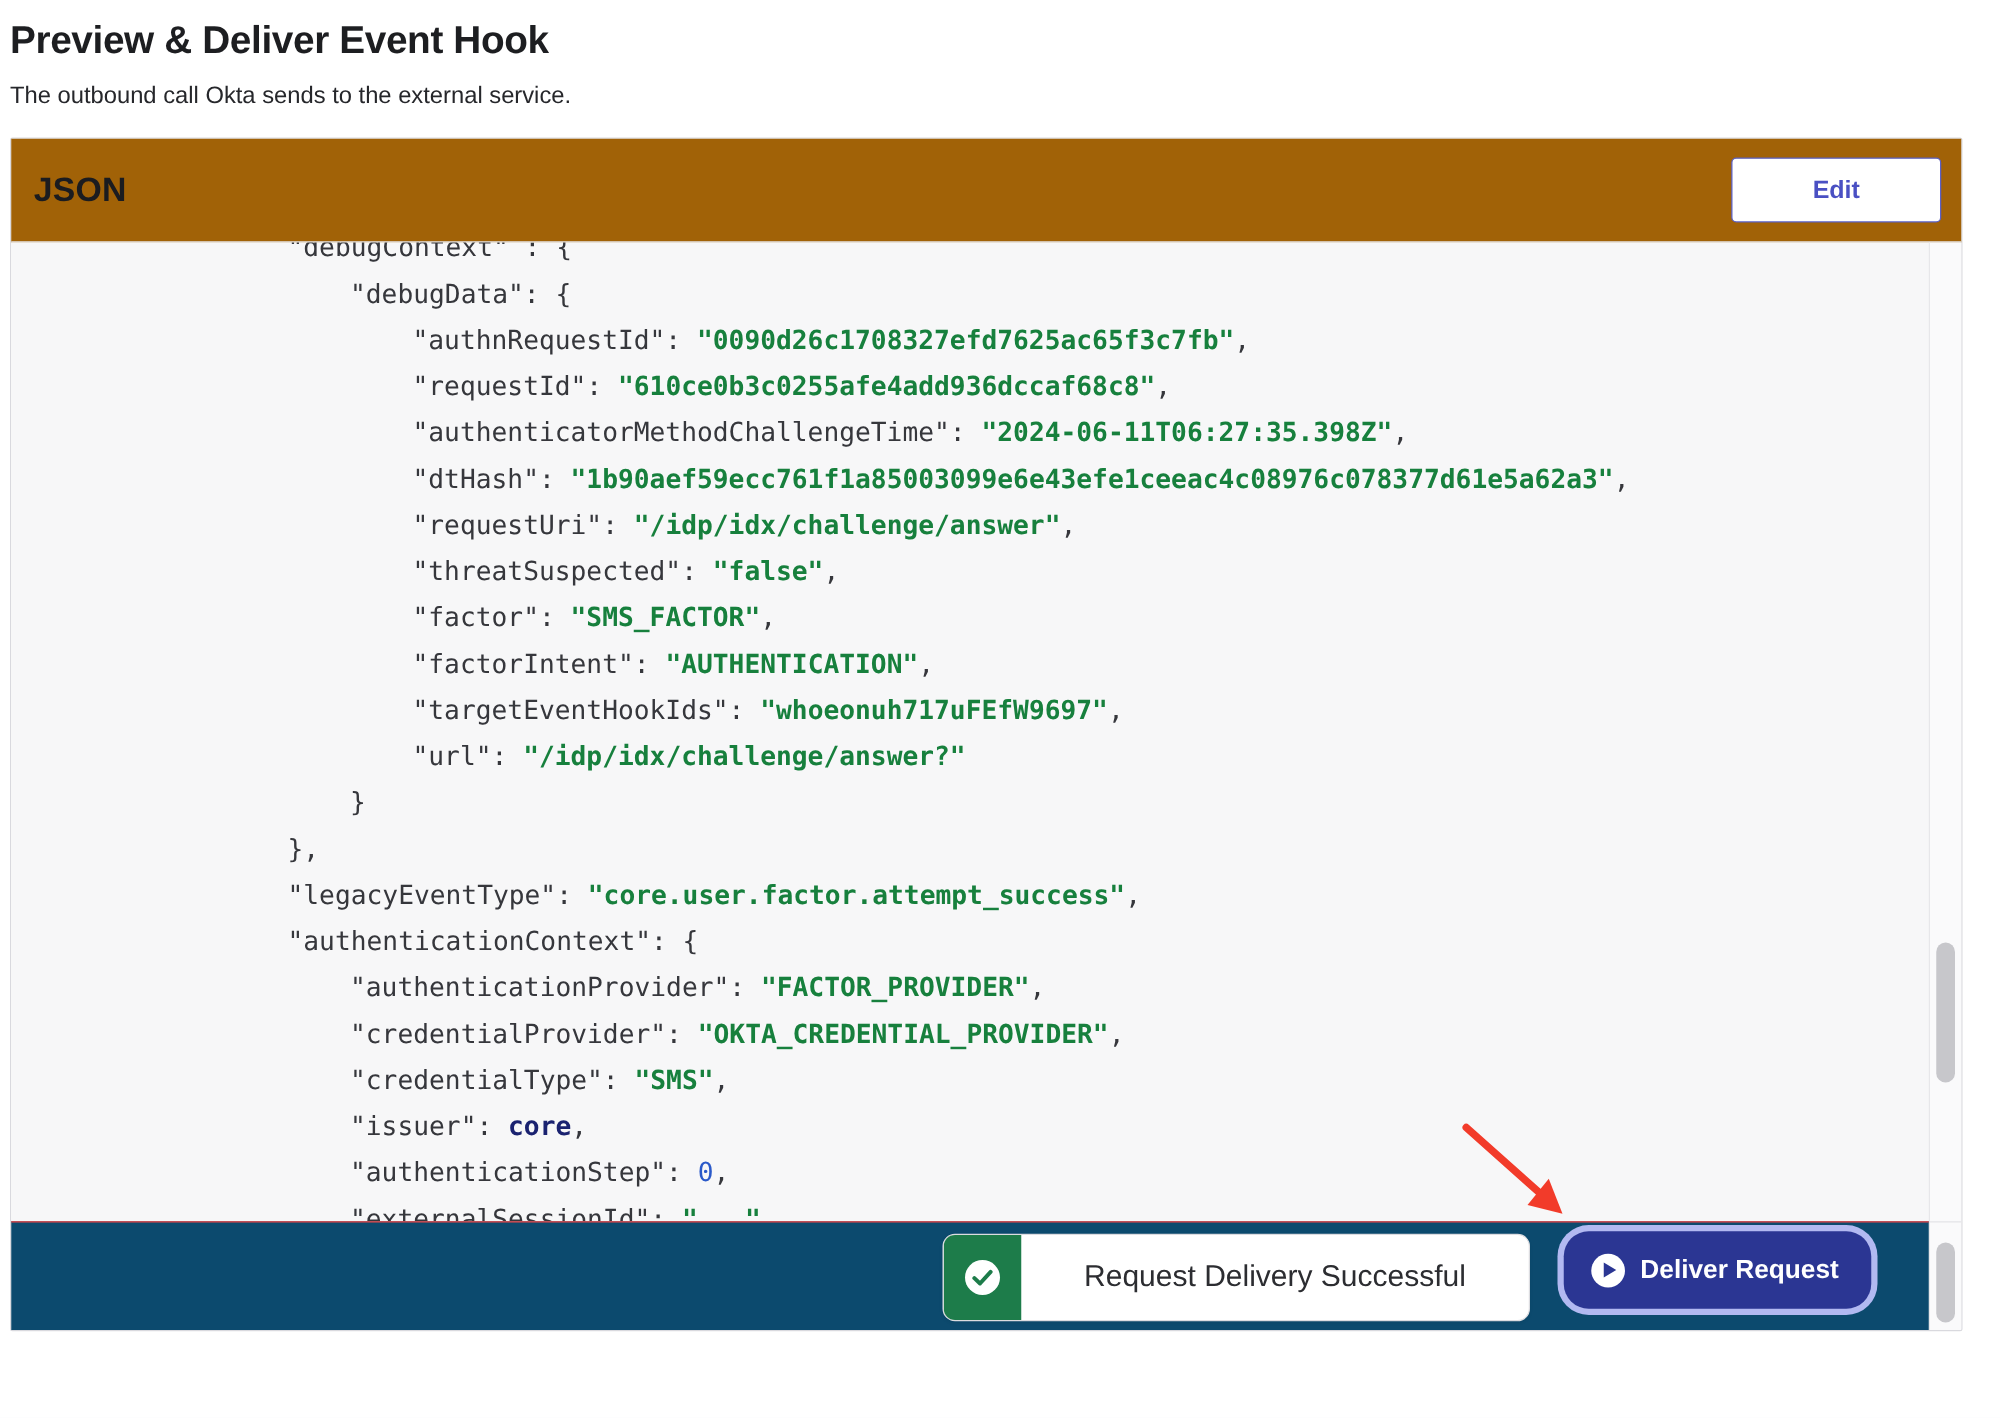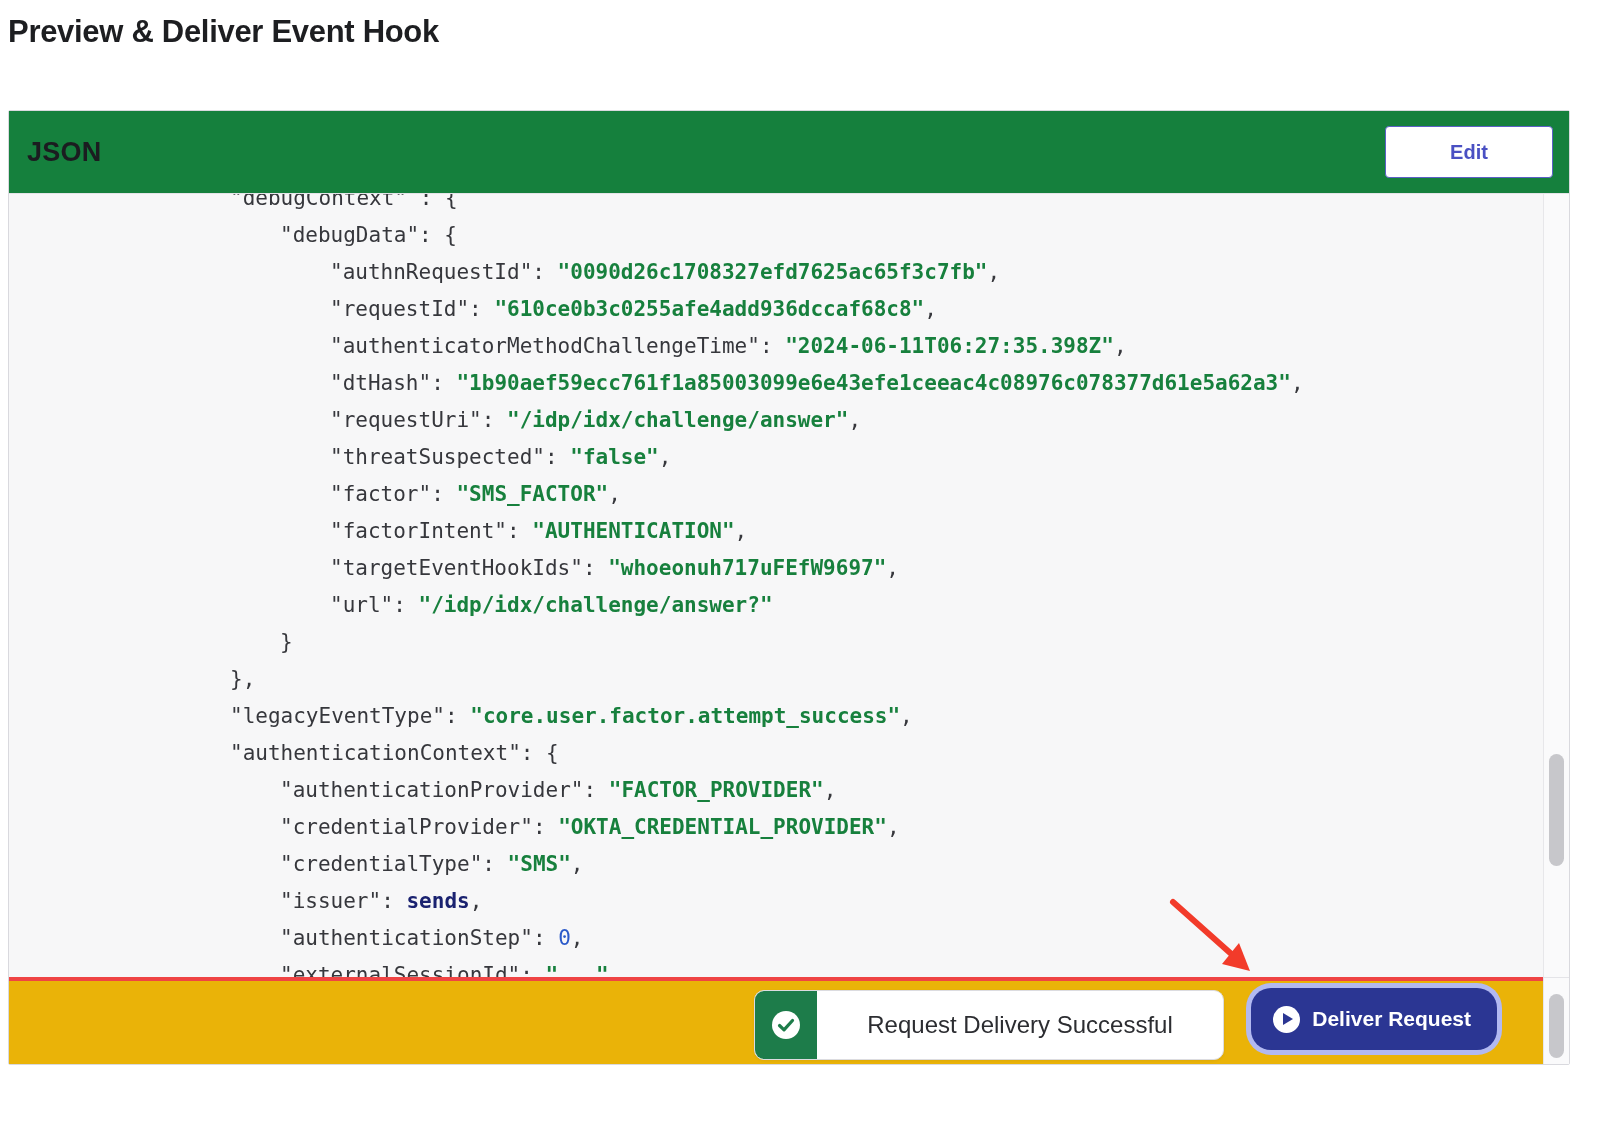--- a/index.html
+++ b/index.html
@@ -5,57 +5,58 @@
   * { margin:0; padding:0; box-sizing:border-box; }
   html,body { width:1600px; height:1134px; background:#ffffff; font-family:"Liberation Sans", sans-serif; overflow:hidden; }
 
   .page { position:relative; width:1332px; height:1134px; }
 
   .page-title { position:absolute; left:8px; top:14px; font-size:31px; font-weight:bold; color:#1d1e21; letter-spacing:-0.3px; }
   .page-subtitle { position:absolute; left:8px; top:66px; font-size:19px; color:#26272b; }
 
   .panel { position:absolute; left:8px; top:110px; width:1562px; height:955px; background:#ffffff; border:1px solid #d9d9de; border-radius:2px; }
 
-  .panel-header { position:absolute; left:0; top:0; right:0; height:83px; background:#15803d; border-bottom:1px solid #e4e4e8; display:flex; align-items:center; padding:0 16px 0 18px; }
+  .panel-header { position:absolute; left:0; top:0; right:0; height:83px; background:#a16207; border-bottom:1px solid #e4e4e8; display:flex; align-items:center; padding:0 16px 0 18px; }
   .panel-title { font-size:27px; font-weight:bold; color:#1b1c20; letter-spacing:0.2px; }
   .edit-btn { margin-left:auto; width:168px; height:52px; background:#ffffff; border:1px solid var(--edit-border); border-radius:4px; color:var(--edit-text); font-size:20px; font-weight:bold; font-family:"Liberation Sans", sans-serif; cursor:pointer; }
 
   .code-area { position:absolute; left:0; top:83px; right:26px; height:785px; background:#f7f7f8; overflow:hidden; }
   .code { margin-top:-14px; font-family:"DejaVu Sans Mono", monospace; font-size:21px; }
   .code-line { height:37px; line-height:37px; white-space:pre; }
   .tok-k { color:var(--key-color); }
   .tok-p { color:var(--key-color); }
   .tok-s { color:var(--value-green); font-weight:bold; }
   .tok-n { color:var(--null-navy); font-weight:bold; }
   .tok-d { color:var(--number-blue); }
 
   .gutter { position:absolute; right:0; top:83px; bottom:0; width:26px; background:#fafafb; border-left:1px solid #e7e7ea; }
   .thumb { position:absolute; left:5px; width:15px; background:#c7c7cb; border-radius:8px; }
   .thumb-upper { top:560px; height:112px; }
   .thumb-lower { top:800px; height:64px; }
 
-  .panel-footer { position:absolute; left:0; right:26px; bottom:0; height:87px; background:#eab308; border-top:4px solid #ef4444; }
+  .panel-footer { position:absolute; left:0; right:26px; bottom:0; height:87px; background:#0c4a6e; border-top:1px solid #ef4444; }
   .footer-border-ext { position:absolute; left:0; right:0; bottom:86px; height:1px; background:#e4e4e8; } 
 
   .toast { position:absolute; left:745px; top:9px; height:70px; width:470px; background:#ffffff; border:1px solid #dcdce0; border-radius:10px; box-shadow:0 1px 3px rgba(0,0,0,0.06); display:flex; align-items:stretch; overflow:hidden; }
   .toast-cap { width:62px; background:var(--success-green); display:flex; align-items:center; justify-content:center; flex:0 0 62px; }
   .toast-text { flex:1; display:flex; align-items:center; justify-content:center; font-size:24px; color:#2c2d31; padding:0 14px; }
 
   .deliver-btn { position:absolute; right:46px; top:7px; height:62px; background:var(--deliver-bg); border:none; border-radius:20px; box-shadow:0 0 0 5px var(--focus-ring); color:#ffffff; font-size:21px; font-weight:bold; font-family:"Liberation Sans", sans-serif; display:flex; align-items:center; gap:12px; padding:0 26px 0 22px; cursor:pointer; }
   .play-circle { width:27px; height:27px; border-radius:50%; background:#ffffff; display:flex; align-items:center; justify-content:center; }
   .play-tri { width:0; height:0; border-left:10px solid var(--deliver-bg); border-top:6px solid transparent; border-bottom:6px solid transparent; margin-left:3px; }
 
   .red-arrow { position:absolute; left:1155px; top:888px; pointer-events:none; }
 </style>
 </head>
 <body>
 
 <div class="page">
 
   <h1 class="page-title">Preview &amp; Deliver Event Hook</h1>
+  <p class="page-subtitle">The outbound call Okta sends to the external service.</p>
 
   <section class="panel">
 
     <header class="panel-header">
       <h2 class="panel-title">JSON</h2>
       <button class="edit-btn">Edit</button>
     </header>
 
     <div class="code-area">
       <div class="code" id="code">
@@ -71,21 +72,21 @@
           <div class="code-line" style="padding-left: 321px;"><span class="tok-k">"factorIntent"</span><span class="tok-p">: </span><span class="tok-s">"AUTHENTICATION"</span><span class="tok-p">,</span></div>
           <div class="code-line" style="padding-left: 321px;"><span class="tok-k">"targetEventHookIds"</span><span class="tok-p">: </span><span class="tok-s">"whoeonuh717uFEfW9697"</span><span class="tok-p">,</span></div>
           <div class="code-line" style="padding-left: 321px;"><span class="tok-k">"url"</span><span class="tok-p">: </span><span class="tok-s">"/idp/idx/challenge/answer?"</span></div>
           <div class="code-line" style="padding-left: 271px;"><span class="tok-p">}</span></div>
           <div class="code-line" style="padding-left: 221px;"><span class="tok-p">},</span></div>
           <div class="code-line" style="padding-left: 221px;"><span class="tok-k">"legacyEventType"</span><span class="tok-p">: </span><span class="tok-s">"core.user.factor.attempt_success"</span><span class="tok-p">,</span></div>
           <div class="code-line" style="padding-left: 221px;"><span class="tok-k">"authenticationContext"</span><span class="tok-p">: {</span></div>
           <div class="code-line" style="padding-left: 271px;"><span class="tok-k">"authenticationProvider"</span><span class="tok-p">: </span><span class="tok-s">"FACTOR_PROVIDER"</span><span class="tok-p">,</span></div>
           <div class="code-line" style="padding-left: 271px;"><span class="tok-k">"credentialProvider"</span><span class="tok-p">: </span><span class="tok-s">"OKTA_CREDENTIAL_PROVIDER"</span><span class="tok-p">,</span></div>
           <div class="code-line" style="padding-left: 271px;"><span class="tok-k">"credentialType"</span><span class="tok-p">: </span><span class="tok-s">"SMS"</span><span class="tok-p">,</span></div>
-          <div class="code-line" style="padding-left: 271px;"><span class="tok-k">"issuer"</span><span class="tok-p">: </span><span class="tok-n">sends</span><span class="tok-p">,</span></div>
+          <div class="code-line" style="padding-left: 271px;"><span class="tok-k">"issuer"</span><span class="tok-p">: </span><span class="tok-n">core</span><span class="tok-p">,</span></div>
           <div class="code-line" style="padding-left: 271px;"><span class="tok-k">"authenticationStep"</span><span class="tok-p">: </span><span class="tok-d">0</span><span class="tok-p">,</span></div>
           <div class="code-line" style="padding-left: 271px;"><span class="tok-k">"externalSessionId"</span><span class="tok-p">: </span><span class="tok-s">"..."</span></div>
         </div>
     </div>
 
     <div class="gutter">
       <div class="thumb thumb-upper"></div>
       <div class="thumb thumb-lower"></div>
     </div>
 

